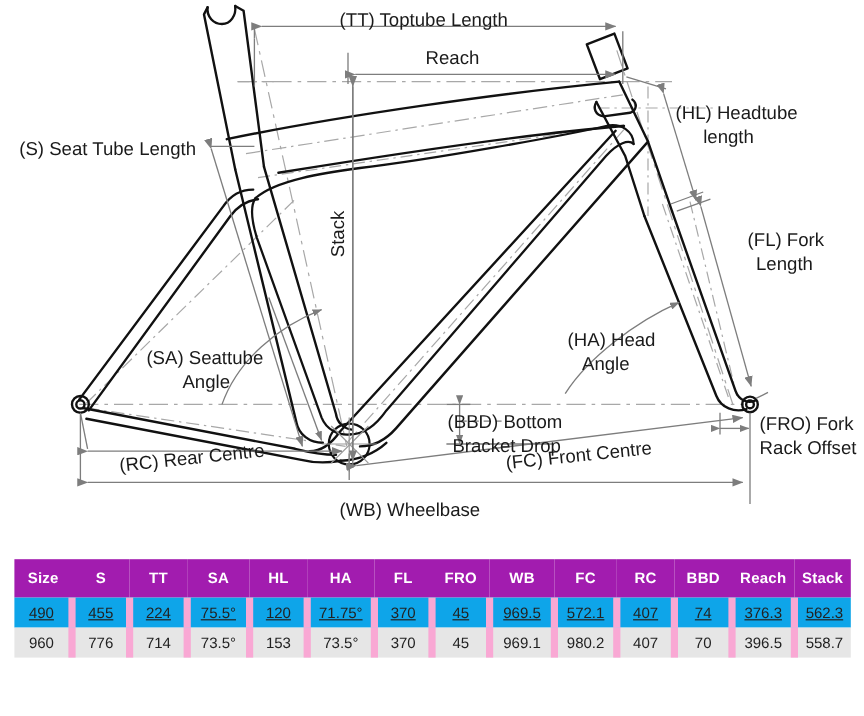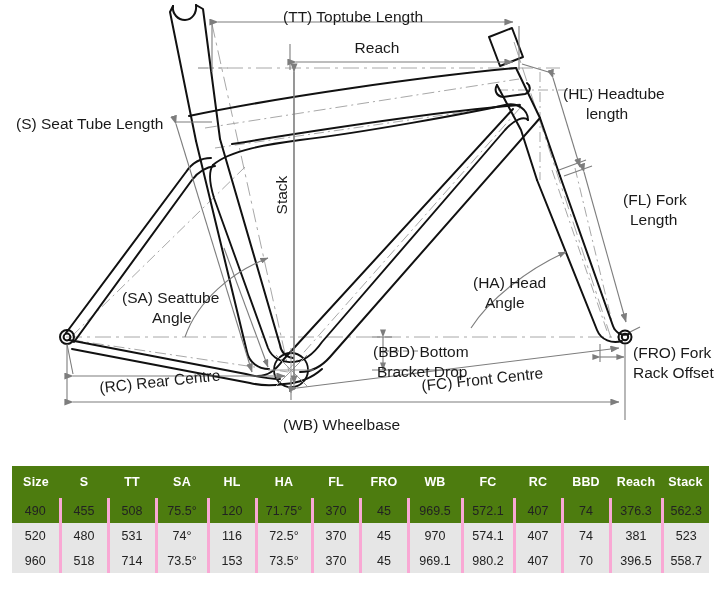--- a/index.html
+++ b/index.html
@@ -45,43 +45,44 @@
     top: 466px;
     width: 697px;
   }
   table.spec {
     border-collapse: collapse;
     width: 697px;
     table-layout: fixed;
     font-family: "Liberation Sans", sans-serif;
   }
   table.spec thead th {
-    background: #4d7c0f;
+    background: #a21caf;
     color: #ffffff;
     font-size: 12.5px;
     font-weight: bold;
     text-align: center;
     padding: 6px 0 6px 0;
     height: 20px;
     border: none;
     letter-spacing: 0.2px;
   }
   table.spec tbody td {
     font-size: 12.5px;
     text-align: center;
     padding: 4px 0 4px 0;
     height: 17px;
     color: #222;
-    border-left: 3px solid #f9a8d4;
+    border-left: 6px solid #f9a8d4;
   }
   table.spec tbody td:first-child {
     border-left: none;
   }
   table.spec tbody tr.odd td {
-    background: #4d7c0f;
+    background: #0ea5e9;
+    text-decoration: underline;
   }
   table.spec tbody tr.even td {
     background: #e6e6e6;
   }
 </style>
 </head>
 <body>
 
 <div id="page">
 
@@ -301,52 +302,36 @@
             <th>RC</th>
             <th>BBD</th>
             <th>Reach</th>
             <th>Stack</th>
           </tr>
       </thead>
       <tbody id="tbody-rows">
           <tr class="odd">
             <td>490</td>
             <td>455</td>
-            <td>508</td>
+            <td>224</td>
             <td>75.5°</td>
             <td>120</td>
             <td>71.75°</td>
             <td>370</td>
             <td>45</td>
             <td>969.5</td>
             <td>572.1</td>
             <td>407</td>
             <td>74</td>
             <td>376.3</td>
             <td>562.3</td>
           </tr>
           <tr class="even">
-            <td>520</td>
-            <td>480</td>
-            <td>531</td>
-            <td>74°</td>
-            <td>116</td>
-            <td>72.5°</td>
-            <td>370</td>
-            <td>45</td>
-            <td>970</td>
-            <td>574.1</td>
-            <td>407</td>
-            <td>74</td>
-            <td>381</td>
-            <td>523</td>
-          </tr>
-          <tr class="even">
             <td>960</td>
-            <td>518</td>
+            <td>776</td>
             <td>714</td>
             <td>73.5°</td>
             <td>153</td>
             <td>73.5°</td>
             <td>370</td>
             <td>45</td>
             <td>969.1</td>
             <td>980.2</td>
             <td>407</td>
             <td>70</td>

